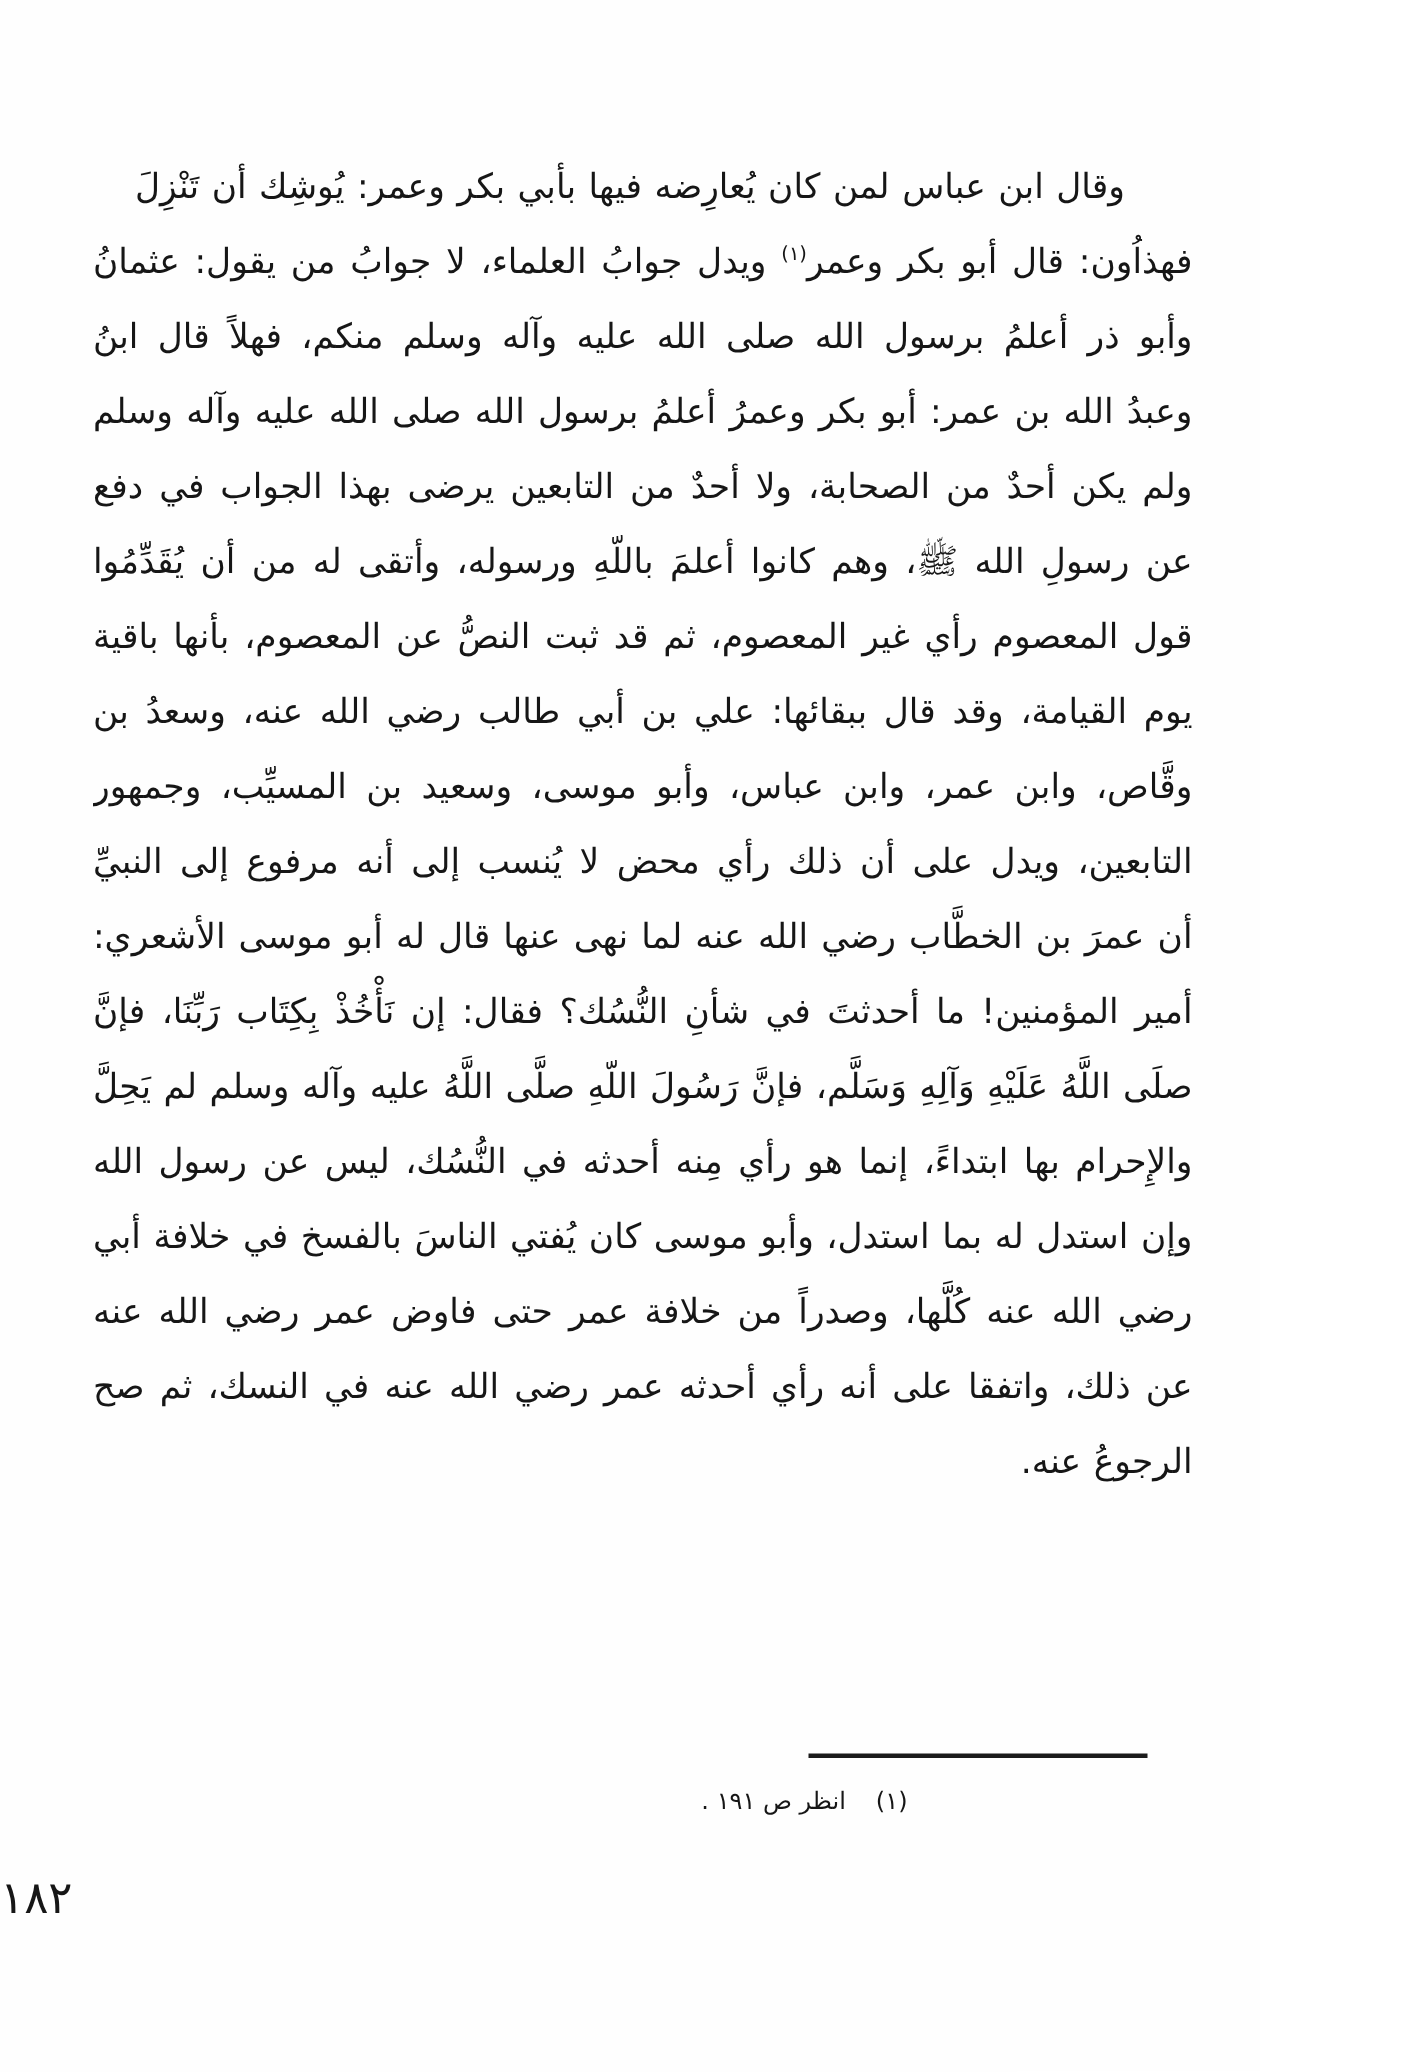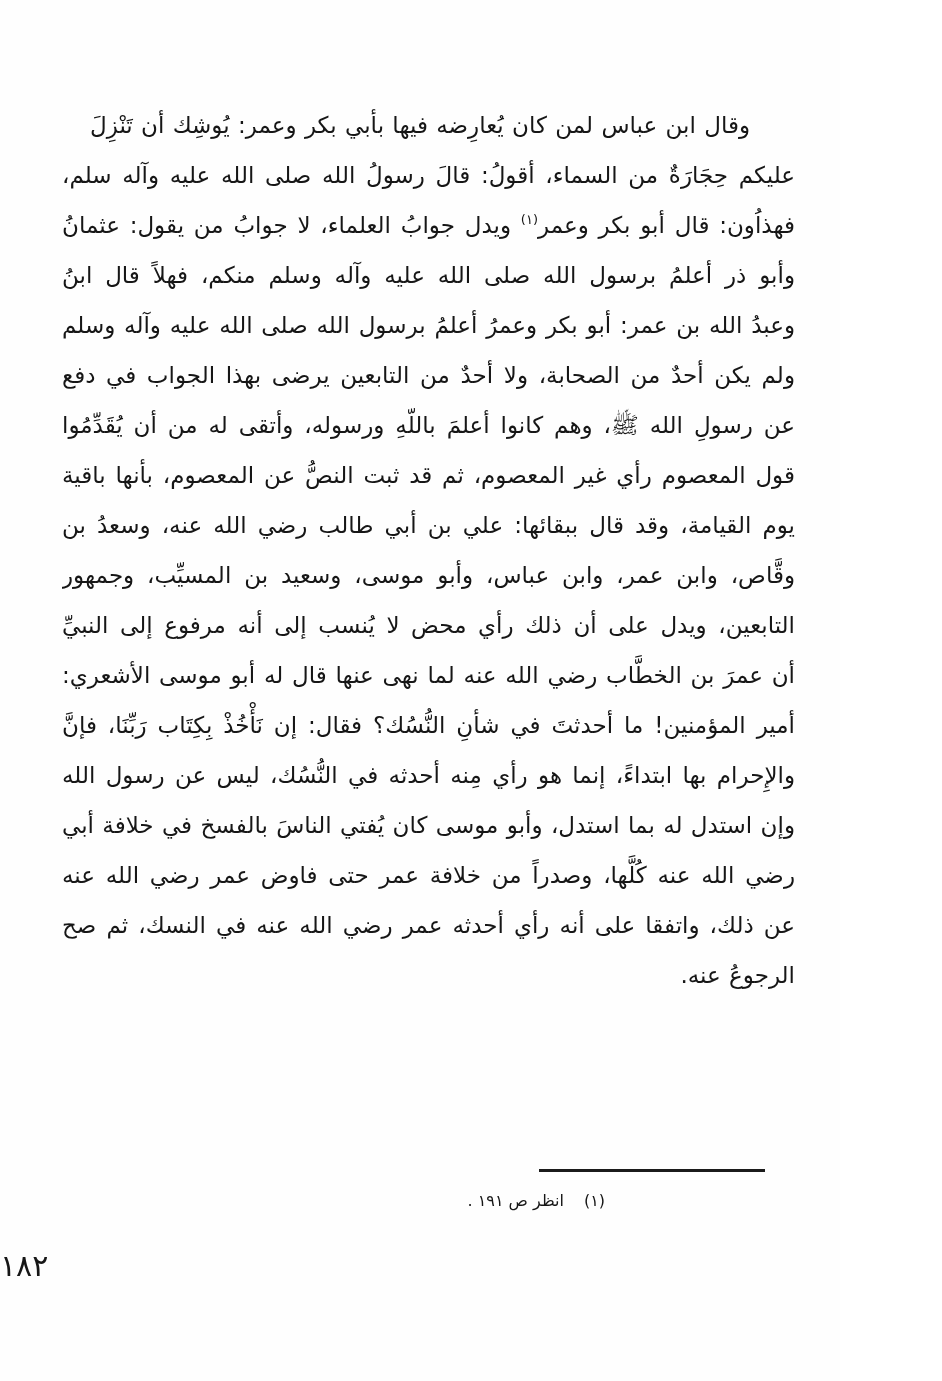--- a/index.html
+++ b/index.html
@@ -77,32 +77,32 @@
     letter-spacing: 2px;
   }
 </style>
 </head>
 <body>
 
 <div class="page">
 
   <div class="content">
     <div class="line first">وقال ابن عباس لمن كان يُعارِضه فيها بأبي بكر وعمر: يُوشِك أن تَنْزِلَ</div>
-    <div class="line">عليكم حِجَارَةٌ من السماء، أقولُ: قالَ رسولُ الله صلى الله عليه وآله سلم،</div>
     <div class="line"><span>فهذاُون: قال أبو بكر وعمر</span><span class="fn-ref">(١)</span> <span>ويدل جوابُ العلماء، لا جوابُ من يقول: عثمانُ</span></div>
     <div class="line">وأبو ذر أعلمُ برسول الله صلى الله عليه وآله وسلم منكم، فهلاً قال ابنُ عباس،</div>
     <div class="line">وعبدُ الله بن عمر: أبو بكر وعمرُ أعلمُ برسول الله صلى الله عليه وآله وسلم منا،</div>
     <div class="line">ولم يكن أحدٌ من الصحابة، ولا أحدٌ من التابعين يرضى بهذا الجواب في دفع نصٍ</div>
     <div class="line">عن رسولِ الله ﷺ، وهم كانوا أعلمَ باللّهِ ورسوله، وأتقى له من أن يُقَدِّمُوا على</div>
     <div class="line">قول المعصوم رأي غير المعصوم، ثم قد ثبت النصُّ عن المعصوم، بأنها باقية إلى</div>
     <div class="line">يوم القيامة، وقد قال ببقائها: علي بن أبي طالب رضي الله عنه، وسعدُ بن أبي</div>
     <div class="line">وقَّاص، وابن عمر، وابن عباس، وأبو موسى، وسعيد بن المسيِّب، وجمهور</div>
     <div class="line">التابعين، ويدل على أن ذلك رأي محض لا يُنسب إلى أنه مرفوع إلى النبيِّ ﷺ،</div>
     <div class="line">أن عمرَ بن الخطَّاب رضي الله عنه لما نهى عنها قال له أبو موسى الأشعري: يا</div>
     <div class="line">أمير المؤمنين! ما أحدثتَ في شأنِ النُّسُك؟ فقال: إن نَأْخُذْ بِكِتَاب رَبِّنَا، فإنَّ الله</div>
+    <div class="line">صلَى اللَّهُ عَلَيْهِ وَآلِهِ وَسَلَّم، فإنَّ رَسُولَ اللّهِ صلَّى اللَّهُ عليه وآله وسلم لم يَحِلَّ</div>
     <div class="line">والإِحرام بها ابتداءً، إنما هو رأي مِنه أحدثه في النُّسُك، ليس عن رسول الله ﷺ.</div>
     <div class="line">وإن استدل له بما استدل، وأبو موسى كان يُفتي الناسَ بالفسخ في خلافة أبي بكر</div>
     <div class="line">رضي الله عنه كُلَّها، وصدراً من خلافة عمر حتى فاوض عمر رضي الله عنه في نهيه</div>
     <div class="line">عن ذلك، واتفقا على أنه رأي أحدثه عمر رضي الله عنه في النسك، ثم صح عنه</div>
     <div class="line par-last">الرجوعُ عنه.</div>
   </div>
 
   <div class="footnote-rule"></div>
 
   <div class="footnote">

